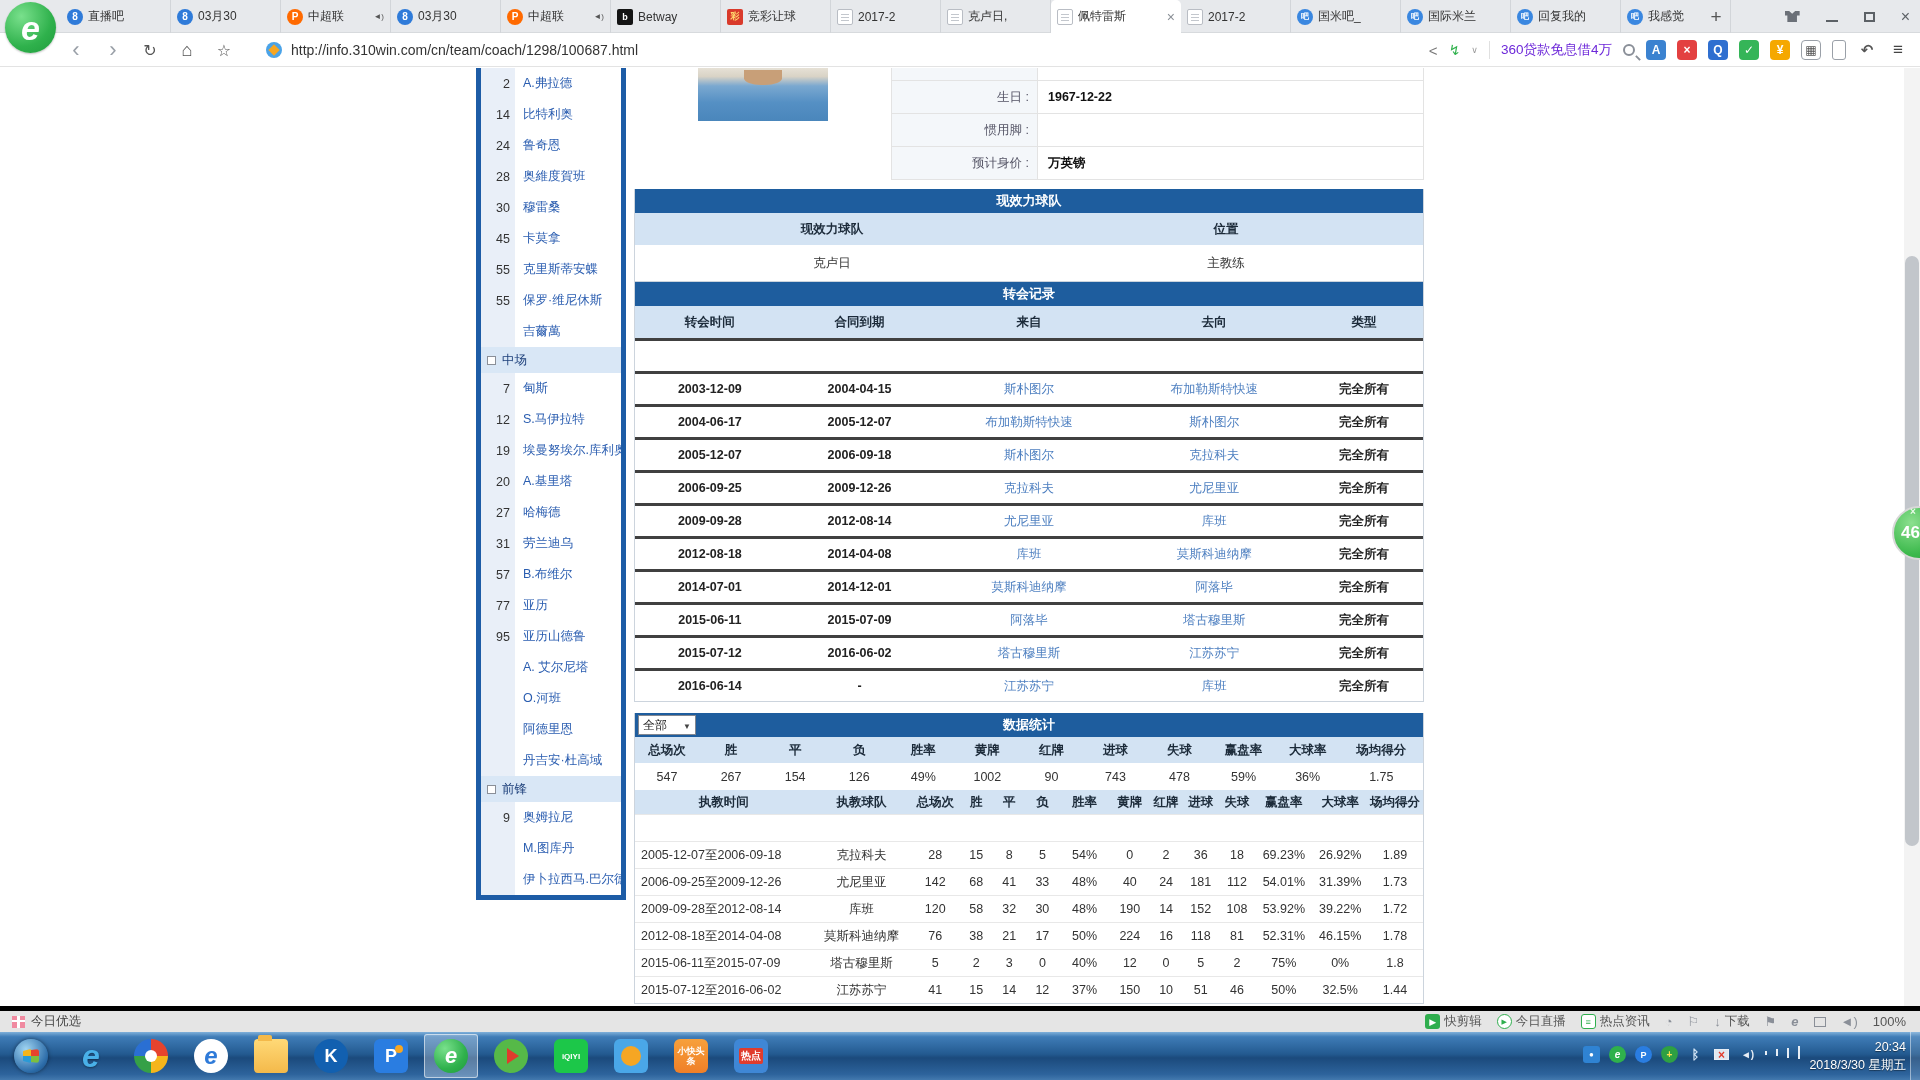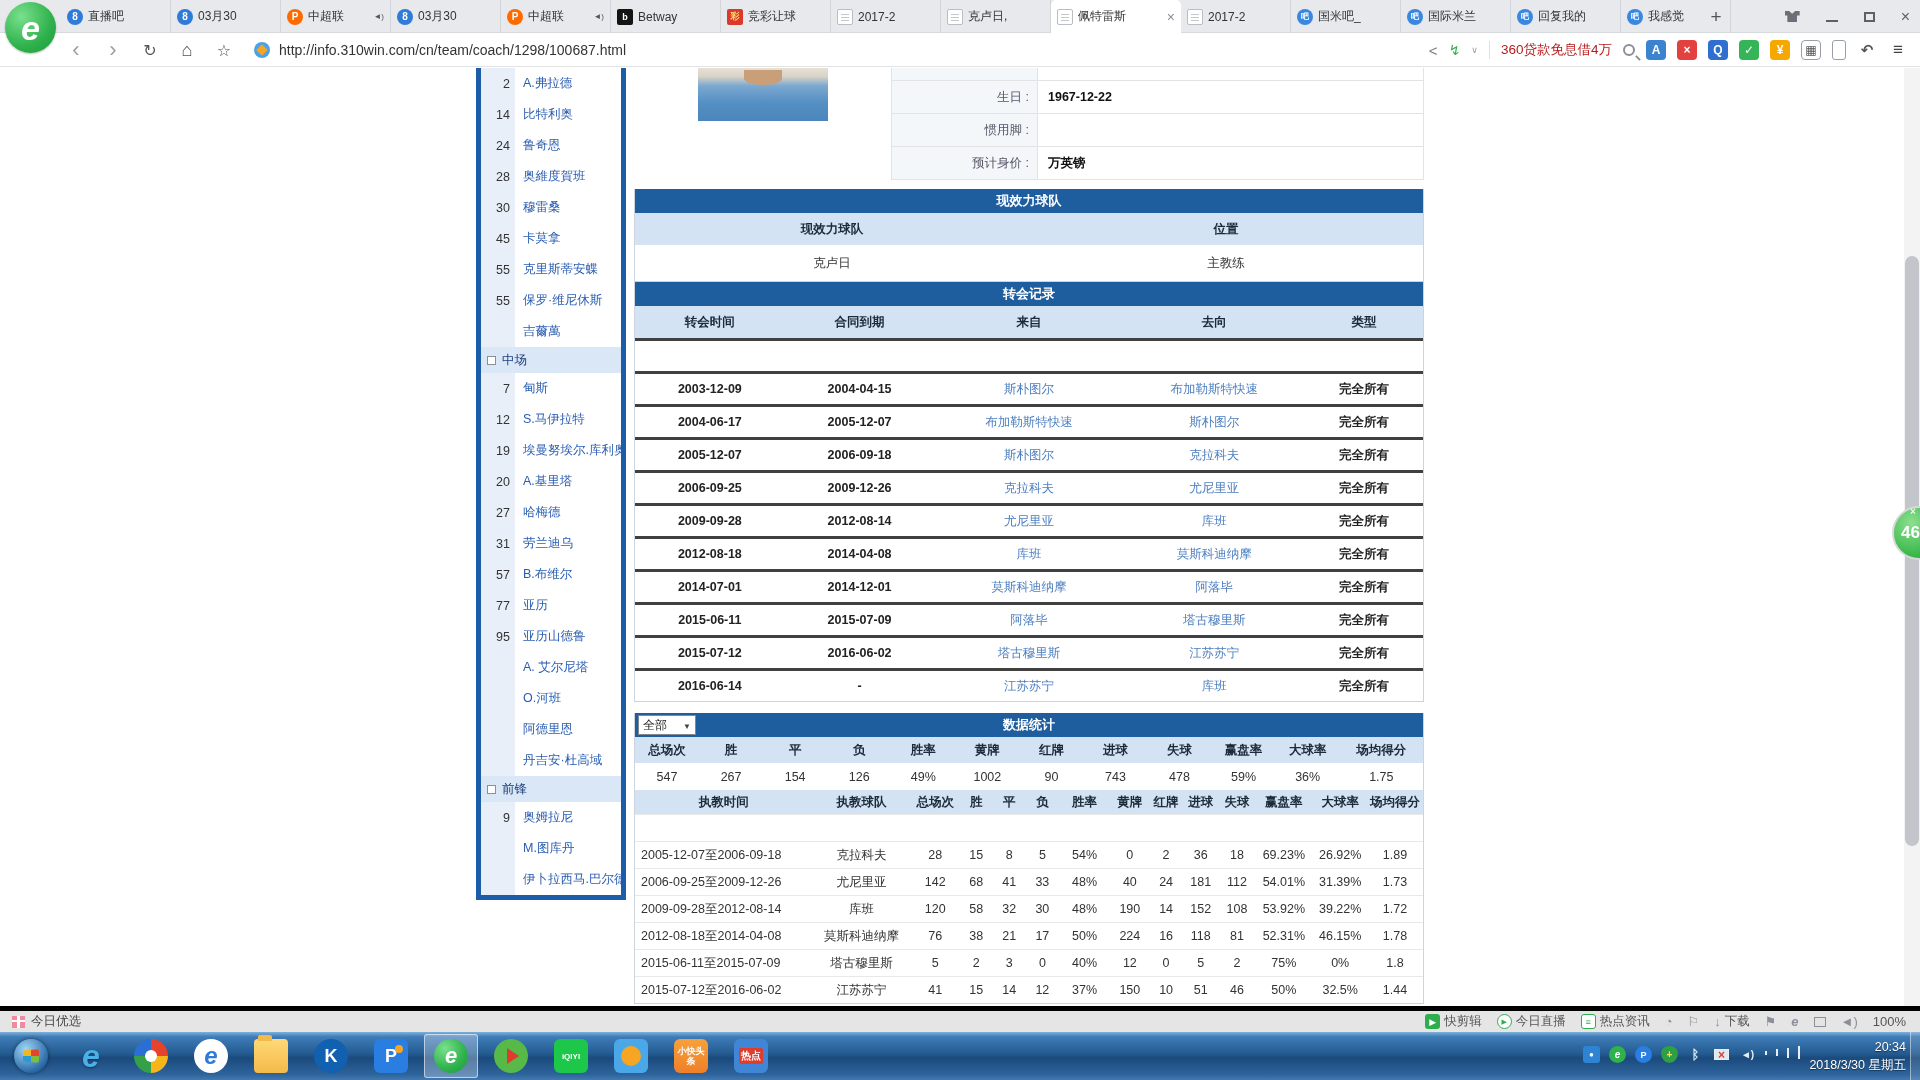--- a/index.html
+++ b/index.html
@@ -45,30 +45,30 @@
 
 
 .toolbar{position:absolute;left:0;top:34px;width:100%;height:33px;background:#fff;border-bottom:1px solid #e3e3e3;display:flex;align-items:center}
 .nav{display:flex;align-items:center;gap:17px;margin-left:66px;color:#9aa0a8;font-size:17px}
 .nav span{display:inline-flex;align-items:center;justify-content:center;width:20px;height:20px}
 .nv-back::before{content:"‹";font-size:22px}
 .nv-fwd::before{content:"›";font-size:22px}
 .nv-reload::before{content:"↻";font-size:16px;color:#555}
 .nv-home::before{content:"⌂";font-size:18px;color:#555}
 .nv-star::before{content:"☆";font-size:16px;color:#555}
-.urlbox{display:flex;align-items:flex-end;margin-left:20px;flex:1;min-width:0}
+.urlbox{display:flex;align-items:flex-end;margin-left:32px;flex:1;min-width:0}
 .compass{width:16px;height:16px;border-radius:50%;background:#4aa3e8;position:relative;margin-right:9px;flex:0 0 16px}
 .compass::after{content:"";position:absolute;left:4px;top:4px;width:8px;height:8px;background:#f6a623;transform:rotate(45deg)}
 .urltext{font-size:14px;color:#333;white-space:nowrap;overflow:hidden}
 .tright{display:flex;align-items:center;gap:11px;margin-right:12px;flex:0 0 auto;color:#666}
 .sharelt{font-size:15px;color:#777}.sharelt::before{content:"<"}
 .bolt{color:#2fb14c;font-size:14px}.bolt::before{content:"↯"}
 .caret{color:#999;font-size:9px}.caret::before{content:"∨"}
 .vsep{width:1px;height:18px;background:#e0e0e0}
-.promo{color:#b91c1c;font-size:13.5px;white-space:nowrap}
+.promo{color:#6d28d9;font-size:13.5px;white-space:nowrap}
 .mag{width:12px;height:12px;border:2px solid #8a8f98;border-radius:50%;position:relative}
 .mag::after{content:"";position:absolute;left:10px;top:11px;width:6px;height:2px;background:#8a8f98;transform:rotate(45deg)}
 .ext{width:20px;height:20px;border-radius:4px;color:#fff;display:flex;align-items:center;justify-content:center;font-size:12px;font-weight:bold}
 .ex-a{background:#3b82d0}.ex-a::before{content:"A"}
 .ex-cut{background:#e34040}.ex-cut::before{content:"×"}
 .ex-find{background:#2f6fd0}.ex-find::before{content:"Q"}
 .ex-grab{background:#35b558}.ex-grab::before{content:"✓"}
 .ex-yen{background:#f5a800}.ex-yen::before{content:"¥"}
 .ex-grid{background:#fff;border:1px solid #9aa0a8;color:#555}.ex-grid::before{content:"▦";font-weight:normal}
 .ex-phone{background:#fff;border:1px solid #9aa0a8;border-radius:3px;width:14px;height:20px}

